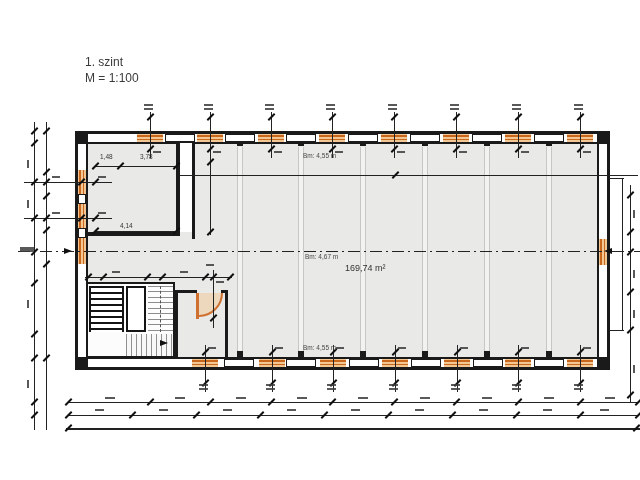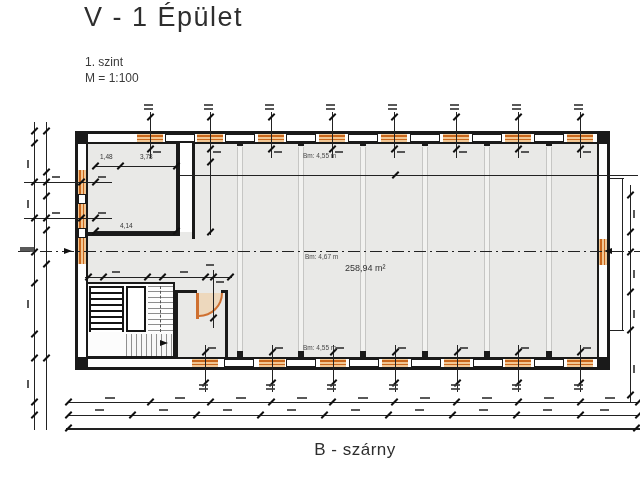--- a/index.html
+++ b/index.html
@@ -47,21 +47,20 @@
   .arr-l{position:absolute;width:0;height:0;border-top:3px solid transparent;border-bottom:3px solid transparent;
           border-right:8px solid #111;}
   .lbl-tiny{position:absolute;font-size:6.5px;color:#4a4a4a;white-space:nowrap;}
   .lbl-dim{position:absolute;font-size:6.5px;color:#333;white-space:nowrap;}
   .lbl-area{position:absolute;font-size:9px;color:#333;white-space:nowrap;}
 </style>
 </head>
 <body>
 
 <div class="page">
-  <div class="title">V - 1 Épület</div>
   <div class="sub">1. szint</div>
   <div class="sub2">M = 1:100</div>
   <div class="plan">
       <div class="abs floor" style="left: 87px; top: 144px; width: 510px; height: 213px;"></div>
       <div class="abs band-top" style="left: 75px; top: 131px; width: 535px; height: 13px;"></div>
       <div class="abs band-bottom" style="left: 75px; top: 357px; width: 535px; height: 13px;"></div>
       <div class="abs band-left" style="left: 75px; top: 131px; width: 13px; height: 239px;"></div>
       <div class="abs band-right" style="left: 597px; top: 131px; width: 13px; height: 239px;"></div>
       <div class="abs corner" style="left: 75px; top: 131px; width: 13px; height: 13px;"></div>
       <div class="abs corner" style="left: 597px; top: 131px; width: 13px; height: 13px;"></div>
@@ -343,20 +342,19 @@
       <div class="micro" style="left: 112px; top: 271px; width: 8px; height: 2px;"></div>
       <div class="micro" style="left: 180px; top: 271px; width: 8px; height: 2px;"></div>
       <div class="micro" style="left: 216px; top: 281px; width: 8px; height: 2px;"></div>
       <div class="micro" style="left: 206px; top: 264px; width: 8px; height: 2px;"></div>
       <div class="micro" style="left: 20px; top: 247px; width: 14px; height: 5px;"></div>
       <div class="arr-r" style="left: 64px; top: 248px;"></div>
       <div class="arr-l" style="left: 604px; top: 248px;"></div>
       <div class="arr-r" style="left: 160px; top: 340px;"></div>
       <div class="lbl-tiny" style="left: 303px; top: 152px;">Bm: 4,55 m</div>
       <div class="lbl-tiny" style="left: 305px; top: 253px;">Bm: 4,67 m</div>
-      <div class="lbl-area" style="left: 345px; top: 263px;">258,94 m²</div>
+      <div class="lbl-area" style="left: 345px; top: 263px;">169,74 m²</div>
       <div class="lbl-tiny" style="left: 303px; top: 344px;">Bm: 4,55 m</div>
       <div class="lbl-dim" style="left: 100px; top: 153px;">1,48</div>
       <div class="lbl-dim" style="left: 140px; top: 153px;">3,78</div>
       <div class="lbl-dim" style="left: 120px; top: 222px;">4,14</div>
     </div>
-  <div class="footer">B - szárny</div>
 </div>
 
 </body></html>

